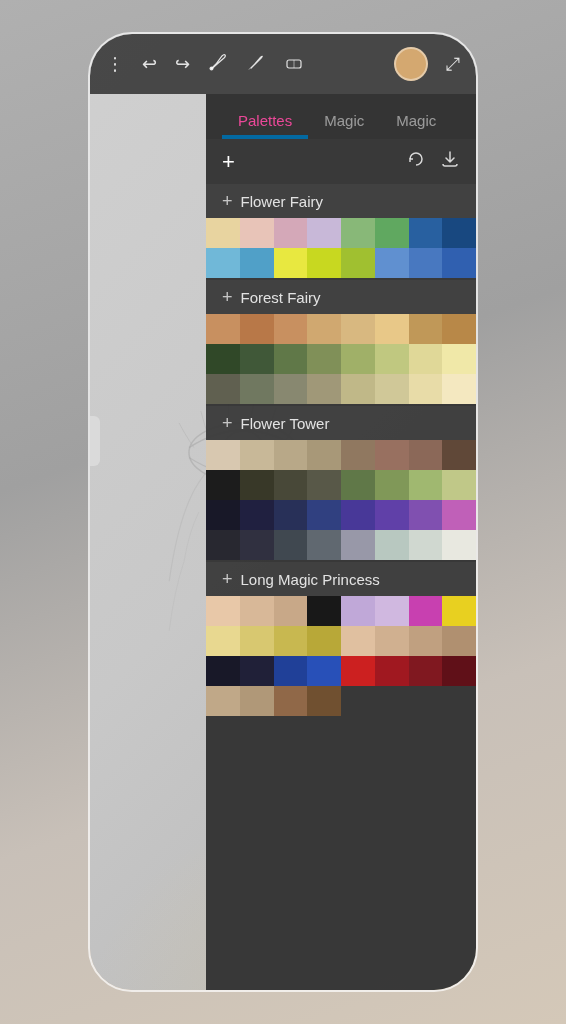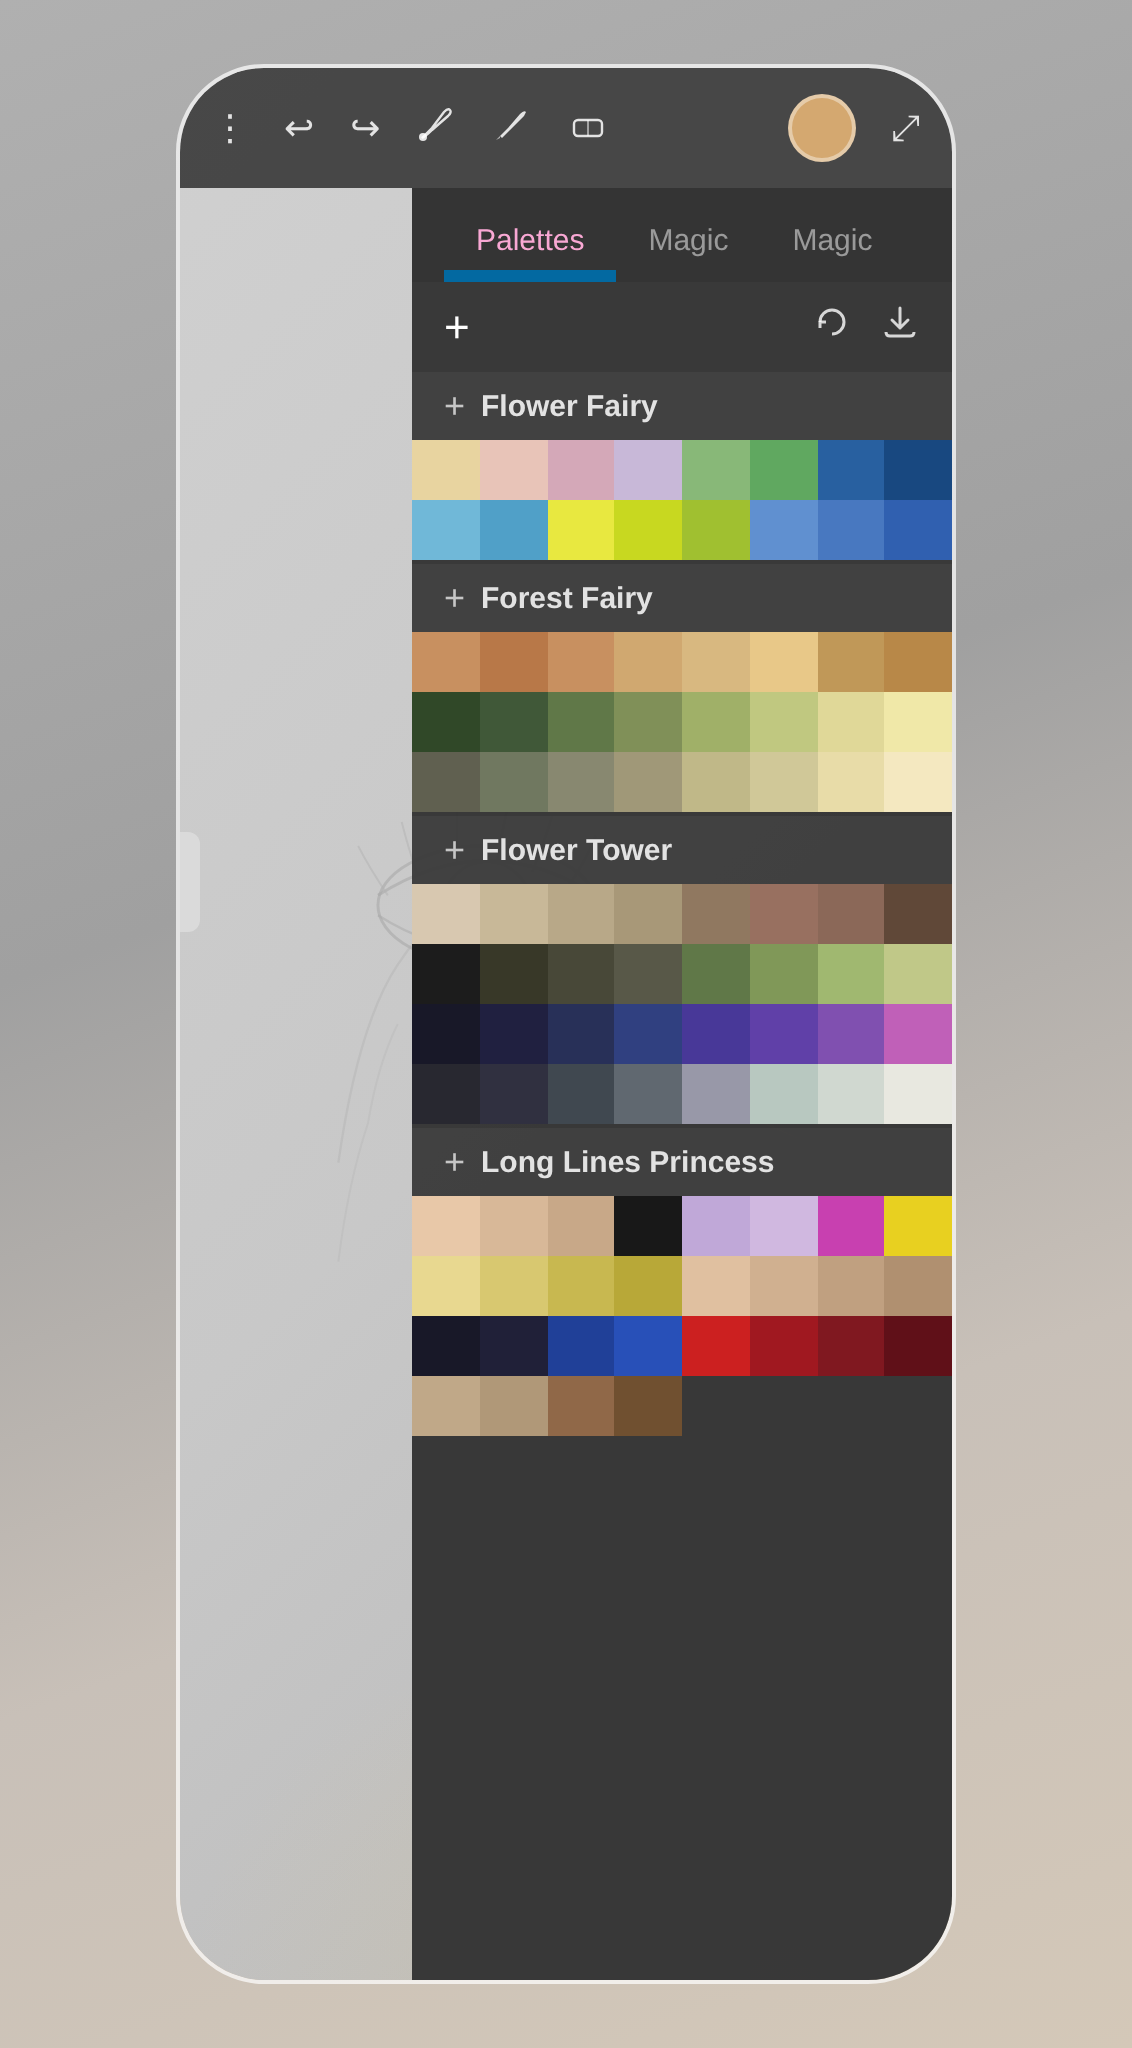--- a/index.html
+++ b/index.html
@@ -103,22 +103,22 @@
 
     .tab {
       padding: 6px 16px;
       font-size: 15px;
       color: rgba(255,255,255,0.5);
       cursor: pointer;
       border-bottom: 2px solid transparent;
     }
 
     .tab.active {
-      color: #f9a8d4;
-      border-bottom: 6px solid #0369a1;
+      color: #ec4899;
+      border-bottom: 4px solid #0369a1;
     }
 
     
     .panel-actions {
       display: flex;
       align-items: center;
       padding: 10px 16px;
       gap: 0;
     }
 
@@ -166,21 +166,21 @@
     .palette-add-btn {
       color: rgba(255,255,255,0.7);
       font-size: 18px;
       cursor: pointer;
       line-height: 1;
     }
 
     .palette-name {
       color: rgba(255,255,255,0.85);
       font-size: 15px;
-      font-weight: 700;
+      font-weight: 400;
     }
 
     
     .color-grid {
       display: grid;
       grid-template-columns: repeat(8, 1fr);
       gap: 0;
       padding: 0;
     }
 
@@ -394,21 +394,21 @@
           <div class="color-swatch" style="background:#9898a8"></div>
           <div class="color-swatch" style="background:#b8c8c0"></div>
           <div class="color-swatch" style="background:#d0d8d0"></div>
           <div class="color-swatch" style="background:#e8e8e0"></div>
         </div>
       </div>
 
       <div class="palette-section">
         <div class="palette-header">
           <span class="palette-add-btn">+</span>
-          <span class="palette-name">Long Lines Princess</span>
+          <span class="palette-name">Long Magic Princess</span>
         </div>
         <div class="color-grid">
           <div class="color-swatch" style="background:#e8c8a8"></div>
           <div class="color-swatch" style="background:#d8b898"></div>
           <div class="color-swatch" style="background:#c8a888"></div>
           <div class="color-swatch" style="background:#181818"></div>
           <div class="color-swatch" style="background:#c0a8d8"></div>
           <div class="color-swatch" style="background:#d0b8e0"></div>
           <div class="color-swatch" style="background:#c840b0"></div>
           <div class="color-swatch" style="background:#e8d020"></div>

